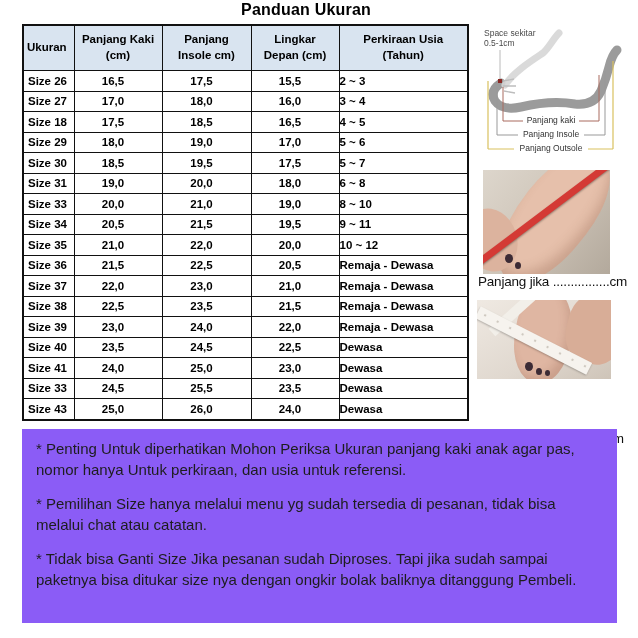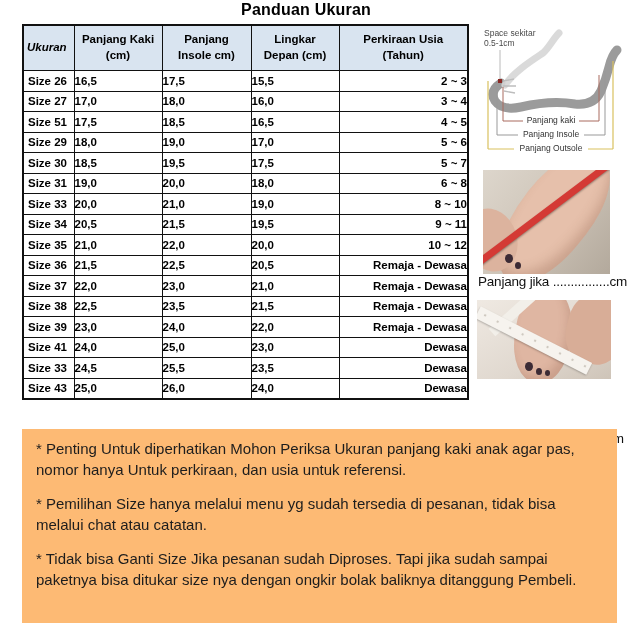--- a/index.html
+++ b/index.html
@@ -10,25 +10,25 @@
   .title{position:absolute;left:0;top:1px;width:612px;text-align:center;
          font-size:16px;font-weight:bold;letter-spacing:.2px;}
 
   
   .size-table{position:absolute;left:22px;top:24px;border-collapse:collapse;
               table-layout:fixed;border:2px solid #111;}
   .size-table th,.size-table td{border:1px solid #111;padding:0;overflow:hidden;
               white-space:nowrap;font-weight:bold;font-size:11.5px;}
   .size-table th{background:#d9e4f0;height:44px;text-align:center;line-height:1.35;
               vertical-align:middle;}
-  .size-table th.h0{text-align:left;padding-left:3px;font-style:italic;}
+  .size-table th.h0{text-align:left;padding-left:3px;}
   .size-table td{height:19.5px;vertical-align:middle;}
   .size-table td.c0{text-align:left;padding-left:4px;}
-  .size-table td.c1,.size-table td.c2,.size-table td.c3{text-align:left;padding-right:10px;margin-left:36px;}
-  .size-table td.c4{text-align:right;}
+  .size-table td.c1,.size-table td.c2,.size-table td.c3{text-align:center;padding-right:10px;margin-left:36px;}
+  .size-table td.c4{text-align:left;}
 
   
   .diagram{position:absolute;left:479px;top:23px;width:157px;height:143px;background:#fff;}
   .diagram text{font-family:"Liberation Sans",sans-serif;}
   .dnote{font-size:8.5px;fill:#4a4a4a;}
   .dlabel{font-size:8.5px;fill:#333;}
 
   
   .photo{position:absolute;overflow:hidden;}
   .photo1{left:483px;top:170px;width:127px;height:104px;
@@ -53,21 +53,21 @@
          background-size:14px 13px;}
   .strap2{position:absolute;left:6px;top:4px;width:70px;height:10px;background:#f2efe9;
          transform:rotate(-42deg);}
 
   
   .caption{position:absolute;font-size:13.5px;color:#111;letter-spacing:-.2px;}
   .caption1{left:478px;top:274px;}
   .caption2{left:477px;top:383px;margin-top:48px;}
 
   
-  .notes{position:absolute;left:22px;top:429px;width:595px;height:194px;background:#fdba74;
+  .notes{position:absolute;left:22px;top:429px;width:595px;height:194px;background:#8b5cf6;
          box-sizing:border-box;padding:9px 16px 0 14px;font-size:15px;line-height:21px;color:#1d1d1d;}
   .notes p{margin:0 0 13px 0;}
 </style>
 </head>
 <body>
 
 <div class="canvas">
 
   <div class="title">Panduan Ukuran</div>
 
@@ -111,21 +111,21 @@
           <td class="c4">2 ~ 3</td>
         </tr>
         <tr>
           <td class="c0">Size 27</td>
           <td class="c1">17,0</td>
           <td class="c2">18,0</td>
           <td class="c3">16,0</td>
           <td class="c4">3 ~ 4</td>
         </tr>
         <tr>
-          <td class="c0">Size 51</td>
+          <td class="c0">Size 18</td>
           <td class="c1">17,5</td>
           <td class="c2">18,5</td>
           <td class="c3">16,5</td>
           <td class="c4">4 ~ 5</td>
         </tr>
         <tr>
           <td class="c0">Size 29</td>
           <td class="c1">18,0</td>
           <td class="c2">19,0</td>
           <td class="c3">17,0</td>
@@ -186,20 +186,27 @@
           <td class="c2">23,5</td>
           <td class="c3">21,5</td>
           <td class="c4">Remaja - Dewasa</td>
         </tr>
         <tr>
           <td class="c0">Size 39</td>
           <td class="c1">23,0</td>
           <td class="c2">24,0</td>
           <td class="c3">22,0</td>
           <td class="c4">Remaja - Dewasa</td>
+        </tr>
+        <tr>
+          <td class="c0">Size 40</td>
+          <td class="c1">23,5</td>
+          <td class="c2">24,5</td>
+          <td class="c3">22,5</td>
+          <td class="c4">Dewasa</td>
         </tr>
         <tr>
           <td class="c0">Size 41</td>
           <td class="c1">24,0</td>
           <td class="c2">25,0</td>
           <td class="c3">23,0</td>
           <td class="c4">Dewasa</td>
         </tr>
         <tr>
           <td class="c0">Size 33</td>

